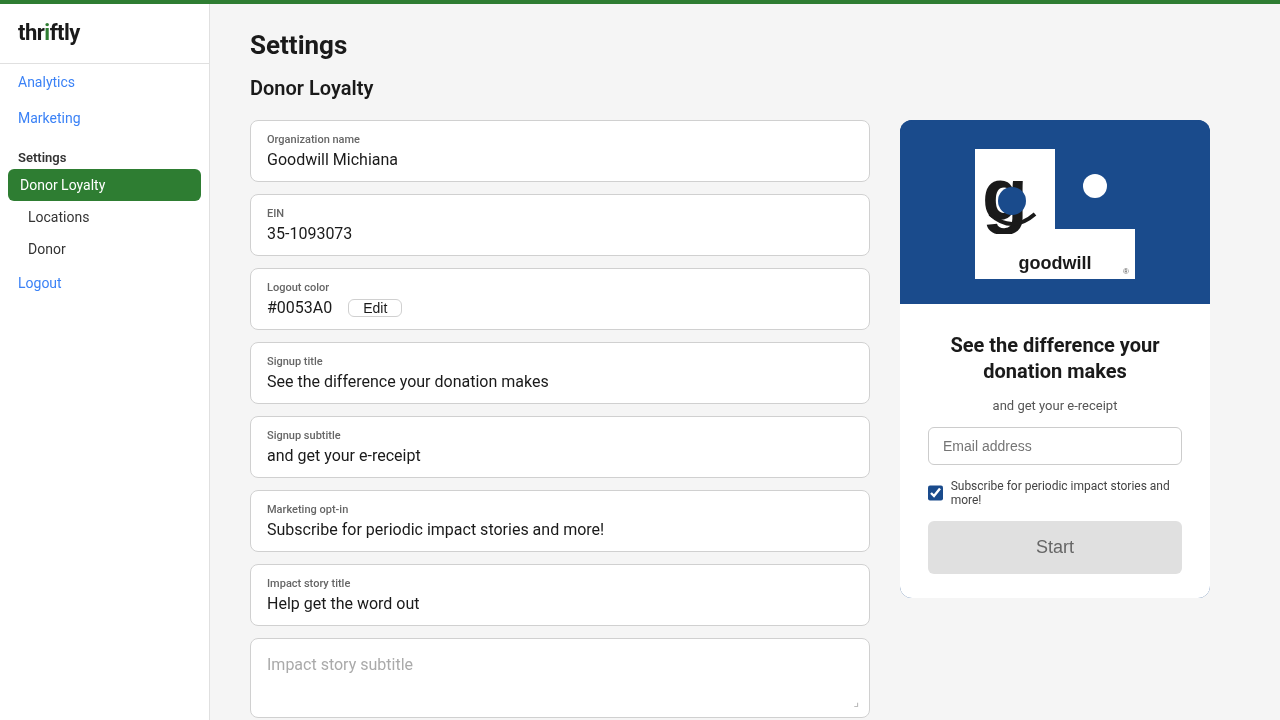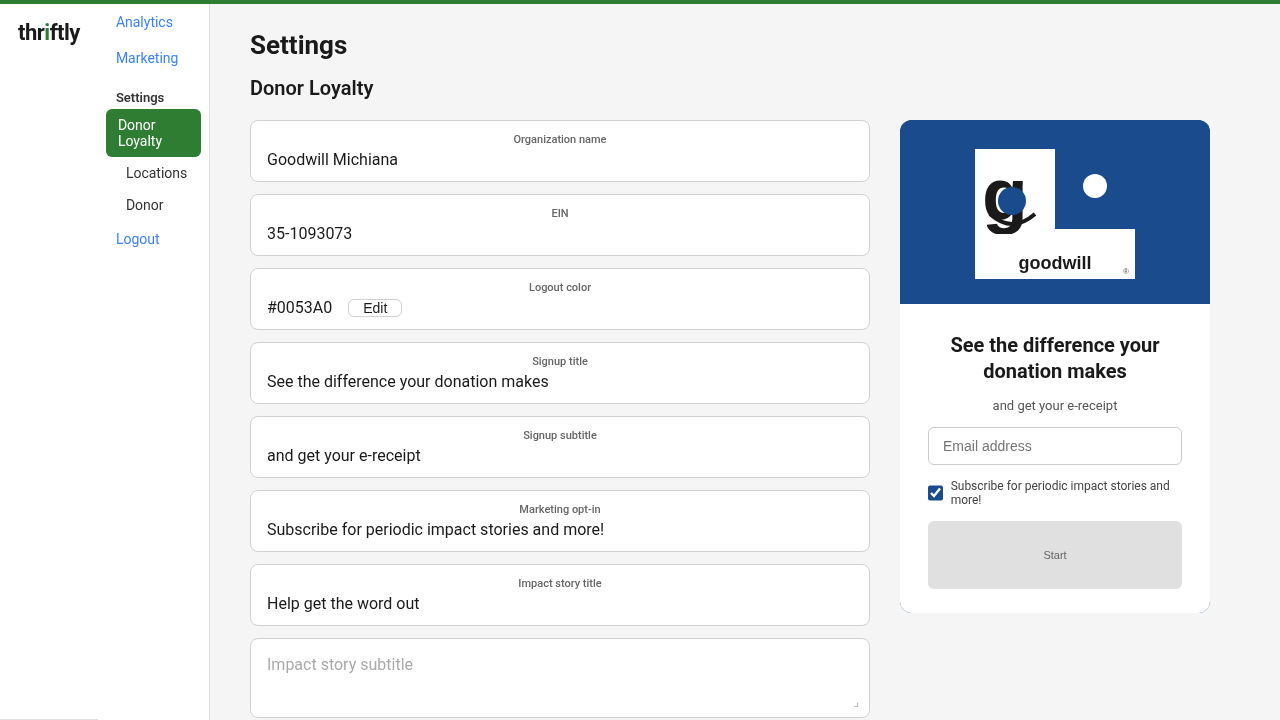--- a/index.html
+++ b/index.html
@@ -15,21 +15,21 @@
       z-index: 100;
     }
 
     
     #sidebar {
       width: 210px;
       min-width: 210px;
       background: #fff;
       border-right: 1px solid #e0e0e0;
       display: flex;
-      flex-direction: row;
+      flex-direction: column;
       padding-top: 4px;
       height: 100vh;
     }
 
     #logo-area {
       padding: 16px 18px 18px 18px;
       border-bottom: 1px solid #e0e0e0;
     }
 
     .logo-text {
@@ -111,21 +111,20 @@
       border-radius: 8px;
       padding: 12px 16px;
       margin-bottom: 12px;
     }
 
     .field-label {
       font-size: 11px;
       color: #666;
       margin-bottom: 4px;
       font-weight: 500;
-      text-align: center;
     }
 
     .field-value {
       font-size: 16px;
       color: #1a1a1a;
     }
 
     .field-value.placeholder {
       color: #aaa;
     }
@@ -224,22 +223,22 @@
     .preview-checkbox-label {
       font-size: 12px;
       color: #444;
     }
 
     .preview-start-btn {
       width: 100%;
       background: #e0e0e0;
       border: none;
       border-radius: 6px;
-      padding: 28px;
-      font-size: 11px;
+      padding: 16px;
+      font-size: 18px;
       font-weight: 500;
       color: #666;
       cursor: pointer;
     }
   </style>
 </head>
 <body>
 
 <div id="sidebar">
   <div id="logo-area">

